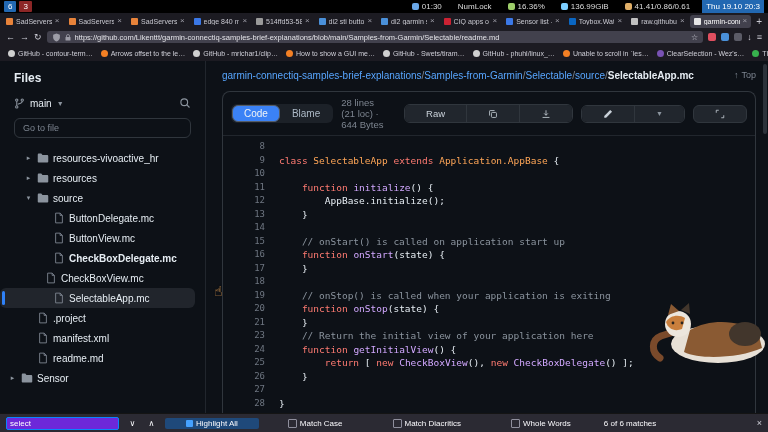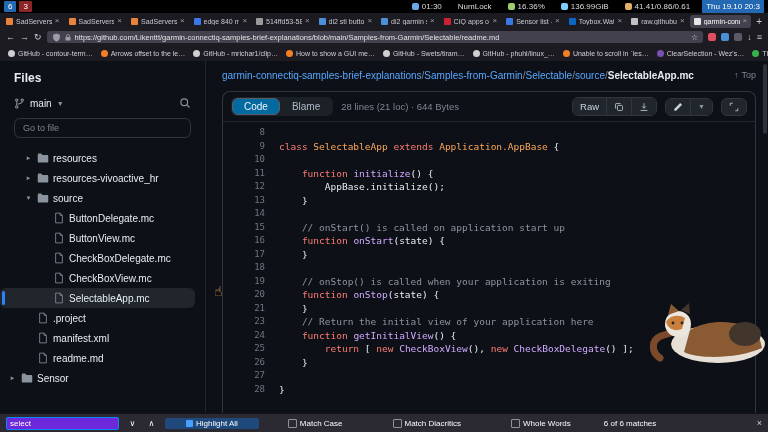--- a/index.html
+++ b/index.html
@@ -71,25 +71,25 @@
               white-space:nowrap;overflow:hidden;}
   .crumb{color:#58a6ff;}
   .cur{color:#e6edf3;font-weight:bold;}
   .top-link{margin-left:auto;color:#7d8590;font-size:9px;display:flex;gap:3px;align-items:center;flex:none;}
 
   .filebox{margin-top:8px;border:1px solid #30363d;border-bottom:none;border-radius:8px 8px 0 0;
            flex:1;display:flex;flex-direction:column;overflow:hidden;}
   .filehead{display:flex;align-items:center;gap:8px;padding:5px 8px;border-bottom:1px solid #21262d;}
   .segctl{display:flex;background:#1c2128;border-radius:6px;padding:1px;}
   .segbtn{padding:2px 11px;font-size:10px;color:#adbac7;border-radius:6px;border:1px solid transparent;}
-  .segbtn.active{background:#0369a1;border-color:#555d68;color:#f0f3f6;}
+  .segbtn.active{background:#3b82f6;border-color:#555d68;color:#f0f3f6;}
   .filemeta{font-size:9.5px;color:#7d8590;}
   .spacer{flex:1;}
   .btn-group{display:flex;border:1px solid #30363d;border-radius:6px;overflow:hidden;flex:none;}
-  .gbtn{padding:3px 7px;font-size:9.5px;color:#c9d1d9;background:#21262d;display:flex;
+  .gbtn{padding:3px 21px;font-size:9.5px;color:#c9d1d9;background:#21262d;display:flex;
         align-items:center;border-left:1px solid #30363d;}
   .gbtn:first-child{border-left:none;}
   .solo{border:1px solid #30363d;border-radius:6px;}
 
   .code{flex:1;padding:4px 0;font-family:"DejaVu Sans Mono",monospace;font-size:9.5px;
         line-height:13.5px;background:#0d1117;overflow:hidden;}
   .cl{display:flex;}
   .ln{width:42px;flex:none;text-align:right;padding-right:14px;color:#6e7681;font-size:9px;}
   .lc{white-space:pre;}
   .tok-k{color:#ff7b72;}.tok-e{color:#ffa657;}.tok-f{color:#d2a8ff;}
@@ -309,30 +309,30 @@
       </div>
       <div class="goto">Go to file</div>
       <div class="tree" id="tree">
           <div class="trow" style="padding-left: 24px;">
             <span class="chev">▸</span>
             <span class="ticon">
               <svg width="12" height="12" viewBox="0 0 16 16" fill="#8b949e">
                 <path d="M1 3.5c0-.8.7-1.5 1.5-1.5h3.2l1.6 2h6.2c.8 0 1.5.7 1.5 1.5v7c0 .8-.7 1.5-1.5 1.5h-11C1.7 14 1 13.3 1 12.5z"></path>
               </svg>
             </span>
-            <span class="tlabel">resources</span>
+            <span class="tlabel">resources-vivoactive_hr</span>
           </div>
           <div class="trow" style="padding-left: 24px;">
             <span class="chev">▸</span>
             <span class="ticon">
               <svg width="12" height="12" viewBox="0 0 16 16" fill="#8b949e">
                 <path d="M1 3.5c0-.8.7-1.5 1.5-1.5h3.2l1.6 2h6.2c.8 0 1.5.7 1.5 1.5v7c0 .8-.7 1.5-1.5 1.5h-11C1.7 14 1 13.3 1 12.5z"></path>
               </svg>
             </span>
-            <span class="tlabel">resources-vivoactive_hr</span>
+            <span class="tlabel">resources</span>
           </div>
           <div class="trow" style="padding-left: 24px;">
             <span class="chev">▾</span>
             <span class="ticon">
               <svg width="12" height="12" viewBox="0 0 16 16" fill="#8b949e">
                 <path d="M1 3.5c0-.8.7-1.5 1.5-1.5h3.2l1.6 2h6.2c.8 0 1.5.7 1.5 1.5v7c0 .8-.7 1.5-1.5 1.5h-11C1.7 14 1 13.3 1 12.5z"></path>
               </svg>
             </span>
             <span class="tlabel">source</span>
           </div>
@@ -349,31 +349,31 @@
           <div class="trow" style="padding-left: 40px;">
             <span class="chev"></span>
             <span class="ticon">
               <svg width="12" height="12" viewBox="0 0 16 16" fill="none" stroke="#7d8590" stroke-width="1.2">
                 <path d="M3.5 1.5h6l3 3v10h-9z"></path>
                 <path d="M9.5 1.5v3h3"></path>
               </svg>
             </span>
             <span class="tlabel">ButtonView.mc</span>
           </div>
-          <div class="trow" style="padding-left: 40px;">
+          <div class="trow" style="padding-left: 40px; font-weight: bold;">
             <span class="chev"></span>
             <span class="ticon">
               <svg width="12" height="12" viewBox="0 0 16 16" fill="none" stroke="#7d8590" stroke-width="1.2">
                 <path d="M3.5 1.5h6l3 3v10h-9z"></path>
                 <path d="M9.5 1.5v3h3"></path>
               </svg>
             </span>
             <span class="tlabel">CheckBoxDelegate.mc</span>
           </div>
-          <div class="trow" style="padding-left: 40px;">
+          <div class="trow" style="padding-left: 32px;">
             <span class="chev"></span>
             <span class="ticon">
               <svg width="12" height="12" viewBox="0 0 16 16" fill="none" stroke="#7d8590" stroke-width="1.2">
                 <path d="M3.5 1.5h6l3 3v10h-9z"></path>
                 <path d="M9.5 1.5v3h3"></path>
               </svg>
             </span>
             <span class="tlabel">CheckBoxView.mc</span>
           </div>
           <div class="trow selected" style="padding-left: 40px;">

